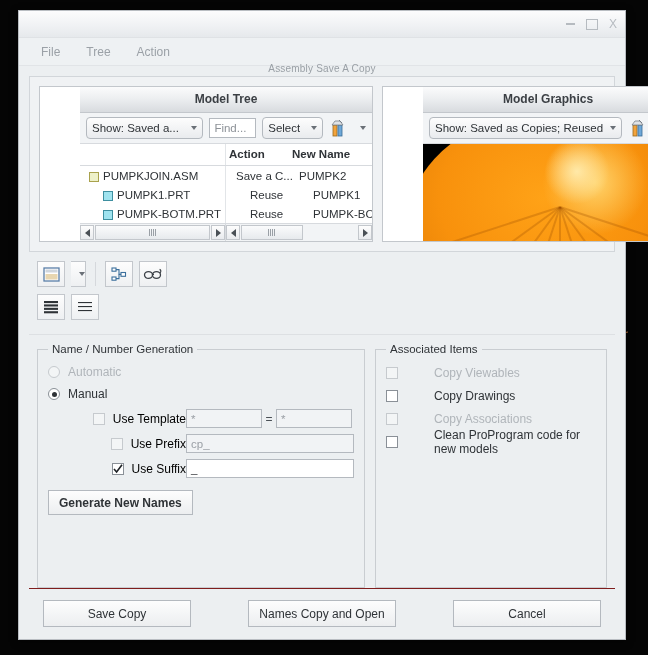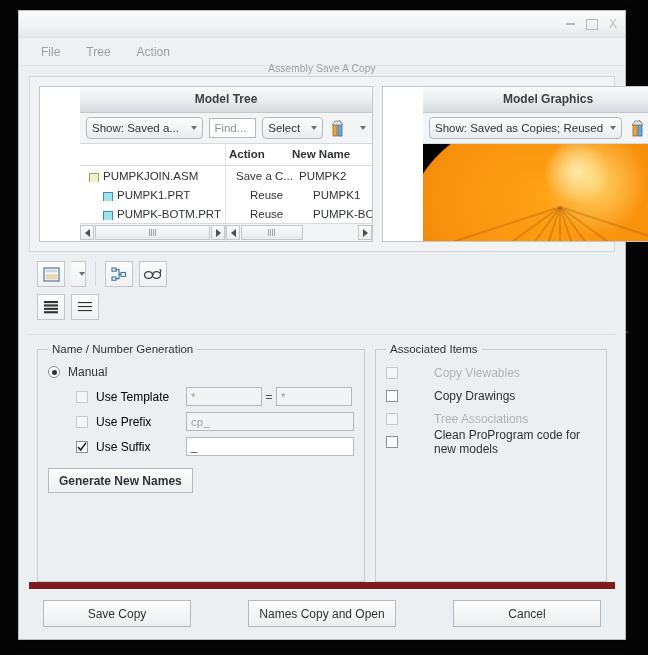--- a/index.html
+++ b/index.html
@@ -69,21 +69,21 @@
   .tree-head{
     display:flex;height:21px;flex:0 0 21px;border-bottom:1px solid #d7dade;background:#fff;
     font-size:11.5px;font-weight:bold;color:#2f3337;align-items:center;
   }
   .th-name{width:145px;border-right:1px solid #e2e5e8;height:100%;}
   .th-action{width:60px;padding-left:3px;height:100%;line-height:21px;}
   .th-new{flex:1;padding-left:3px;height:100%;line-height:21px;}
   .tree-rows{flex:1 1 auto;background:#fff;overflow:hidden;position:relative;}
   .tree-rows::before{content:"";position:absolute;left:145px;top:0;bottom:0;width:1px;background:#e2e5e8;}
   .trow{display:flex;height:19px;align-items:center;font-size:11.5px;color:#2f3337;}
-  .tcell-name{width:145px;display:flex;align-items:flex-end;overflow:hidden;white-space:nowrap;}
+  .tcell-name{width:145px;display:flex;align-items:flex-start;overflow:hidden;white-space:nowrap;}
   .tcell-action{width:60px;padding-left:3px;overflow:hidden;white-space:nowrap;}
   .tcell-new{flex:1;padding-left:3px;overflow:hidden;white-space:nowrap;}
   .cube{width:11px;height:11px;flex:0 0 11px;margin-right:4px;position:relative;}
   .cube i{position:absolute;left:1px;top:2px;width:8px;height:8px;border:1px solid #5a6066;display:block;}
   .cube.asm i{background:#eef1c9;border-color:#a9a24d;}
   .cube.asm::after{content:"";position:absolute;left:3px;top:0;width:8px;height:8px;border:1px solid #a9a24d;background:#f6f3d4;}
   .cube.prt i{background:#9fe3ef;border-color:#3e8fa0;}
   .cube.prt::after{content:"";position:absolute;left:3px;top:0;width:8px;height:8px;border:1px solid #3e8fa0;background:#c4eff7;}
   .cube::after{z-index:-1;}
   .indent1{padding-left:8px;}
@@ -127,30 +127,30 @@
   .radio{width:12px;height:12px;border-radius:50%;border:1px solid #8a9097;background:#fff;margin-right:8px;flex:0 0 12px;position:relative;box-sizing:border-box;}
   .radio.disabled{border-color:#c6cace;background:#f3f5f6;}
   .radio.on::after{content:"";position:absolute;left:2.5px;top:2.5px;width:5px;height:5px;border-radius:50%;background:#2f3337;}
   .cbline{display:flex;align-items:center;height:23px;font-size:12px;color:#2f3337;gap:28px;}
   .cbline.disabled{color:#b0b5ba;}
   .cb{width:12px;height:12px;border:1px solid #8a9097;background:#fff;margin-right:8px;flex:0 0 12px;position:relative;box-sizing:border-box;}
   .cb.disabled{border-color:#c6cace;background:#f3f5f6;}
   .cb.on::after{content:"";position:absolute;left:1px;top:-3px;font-size:13px;color:#1d2125;line-height:13px;font-weight:bold;}
   .opt-rows{margin-top:2px;}
   .opt-row{display:flex;align-items:center;height:23px;margin-bottom:2px;}
-  .opt-label{display:flex;align-items:center;width:110px;margin-left:28px;font-size:12px;}
+  .opt-label{display:flex;align-items:center;width:110px;margin-left:28px;font-size:12px;justify-content:flex-end;}
   .field{height:19px;border:1px solid #b4b9bf;font-size:11.5px;line-height:18px;padding:0 4px;box-sizing:border-box;color:#4a5056;}
   .field.dis{background:#f1f3f5;color:#9096 9c;}
   .field.dis{color:#9a9fa5;}
   .field.en{background:#fff;color:#2f3337;}
   .eq{width:14px;text-align:center;font-size:12px;color:#4a5056;}
   .genbtn{margin-top:8px;height:23px;padding:0 10px;font-size:12px;font-weight:bold;color:#2f3337;
     background:linear-gradient(to bottom,#fdfdfd,#eceef0);border:1px solid #b4b9bf;cursor:default;
     display:inline-flex;align-items:center;}
-  .footer{flex:0 0 auto;border-top:7px solid #7f1d1d;padding:11px 0 12px 0;display:flex;justify-content:center;gap:57px;}
+  .footer{flex:0 0 auto;border-top:1px solid #7f1d1d;padding:11px 0 12px 0;display:flex;justify-content:center;gap:57px;}
   .fbtn{width:146px;height:25px;font-size:12px;color:#2f3337;display:flex;align-items:center;justify-content:center;
     background:linear-gradient(to bottom,#fdfdfd,#eceef0);border:1px solid #b4b9bf;cursor:default;}
 </style>
 </head>
 <body>
 
 <div class="desktop">
   <svg class="cadlines" viewBox="0 0 300 560" preserveAspectRatio="none">
     <g fill="none" stroke="#d2793c" stroke-width="1.1" opacity="0.95">
       <path d="M10 95 C70 75 140 70 230 66"></path>
@@ -363,20 +363,24 @@
               <rect x="1" y="10" width="14" height="1.1" fill="#2f3337"></rect>
             </svg>
           </div>
         </div>
       </div>
 
       <div class="groups">
 
         <fieldset class="grp left">
           <legend>Name / Number Generation</legend>
+          <div class="radio-line disabled">
+            <span class="radio disabled"></span>
+            <span>Automatic</span>
+          </div>
           <div class="radio-line">
             <span class="radio on"></span>
             <span>Manual</span>
           </div>
 
           <div class="opt-rows">
             <div class="opt-row">
               <span class="opt-label">
                 <span class="cb disabled"></span>
                 <span>Use Template</span>
@@ -413,21 +417,21 @@
           <div class="cbline disabled">
             <span class="cb disabled"></span>
             <span>Copy Viewables</span>
           </div>
           <div class="cbline">
             <span class="cb"></span>
             <span>Copy Drawings</span>
           </div>
           <div class="cbline disabled">
             <span class="cb disabled"></span>
-            <span>Tree Associations</span>
+            <span>Copy Associations</span>
           </div>
           <div class="cbline">
             <span class="cb"></span>
             <span>Clean ProProgram code for new models</span>
           </div>
         </fieldset>
 
       </div>
 
       <div class="footer">

